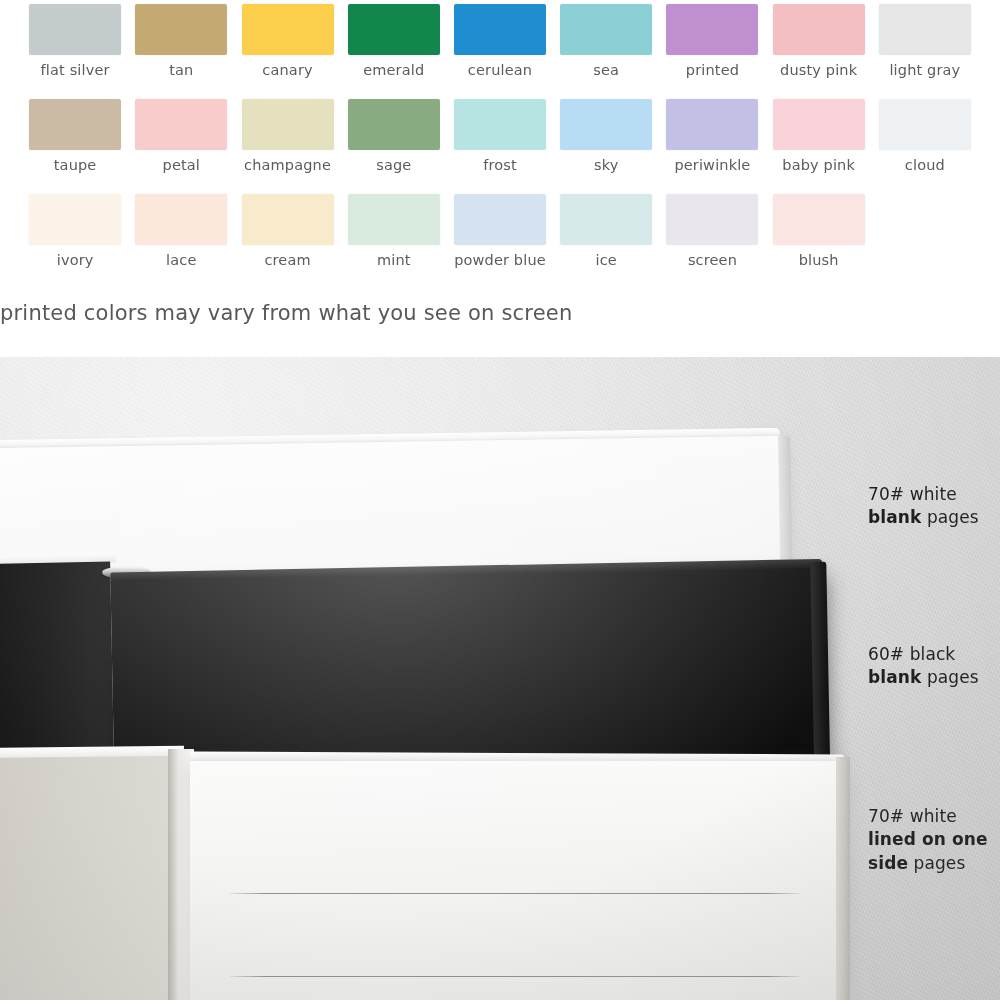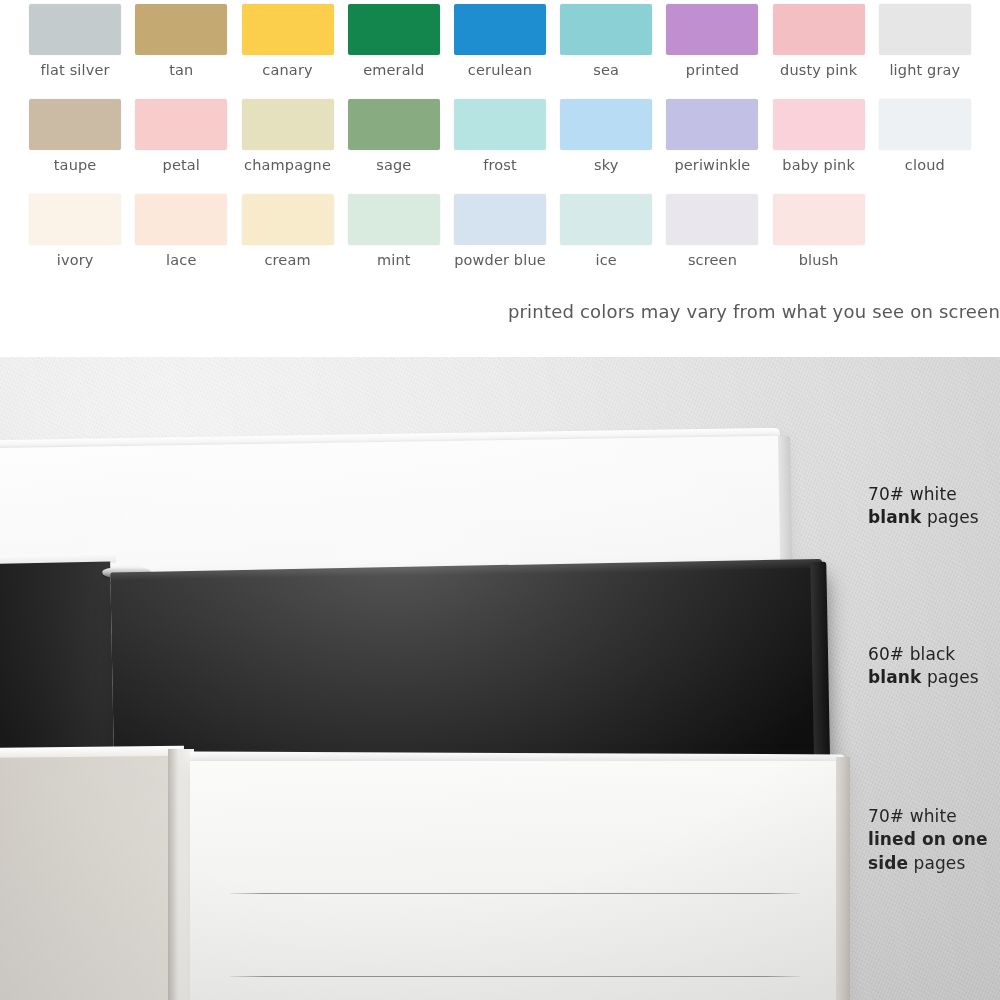--- a/index.html
+++ b/index.html
@@ -58,22 +58,22 @@
     white-space: nowrap;
     text-align: center;
     line-height: 1;
   }
 
   #swatch-disclaimer {
     position: absolute;
     left: 0;
     top: 301px;
     width: 1000px;
-    text-align: right;
-    font-size: 18px;
+    text-align: left;
+    font-size: 21px;
     color: #585858;
     letter-spacing: 0.2px;
   }
 
   
   #photo {
     position: absolute;
     left: 0; top: 357px;
     width: 1000px;
     height: 643px;

